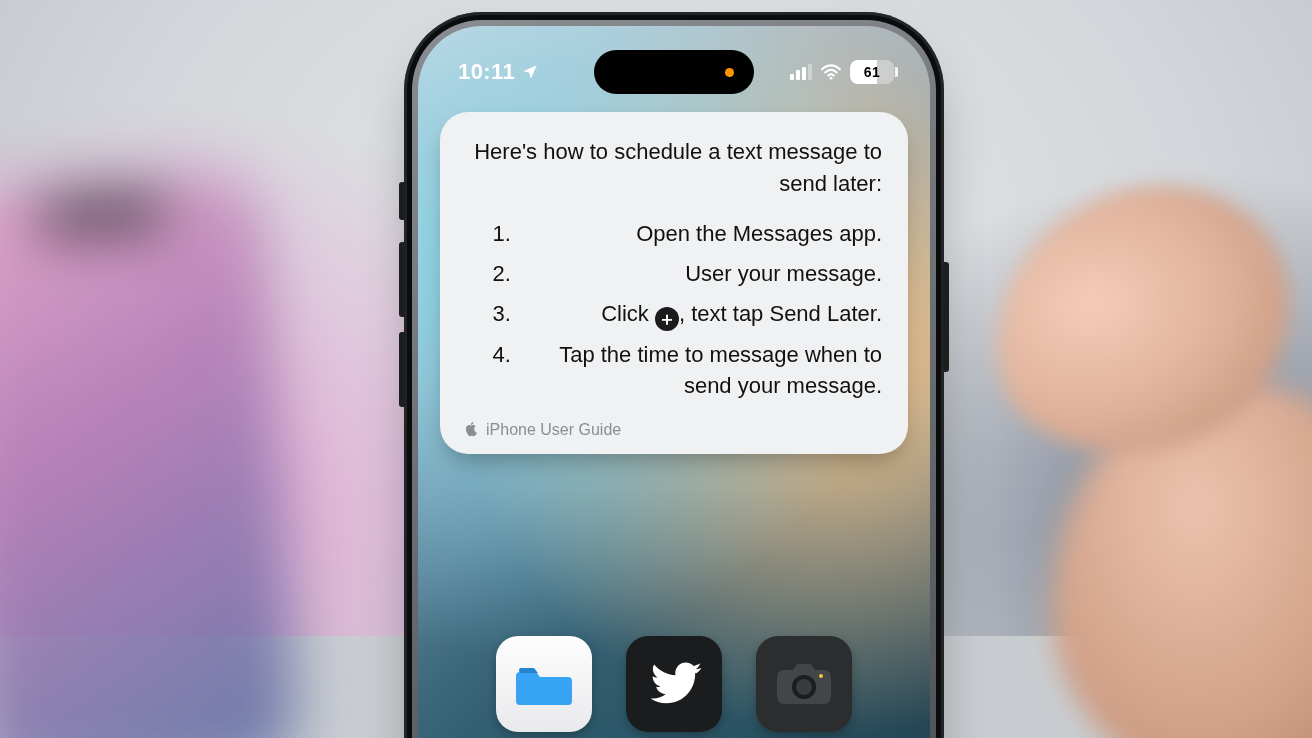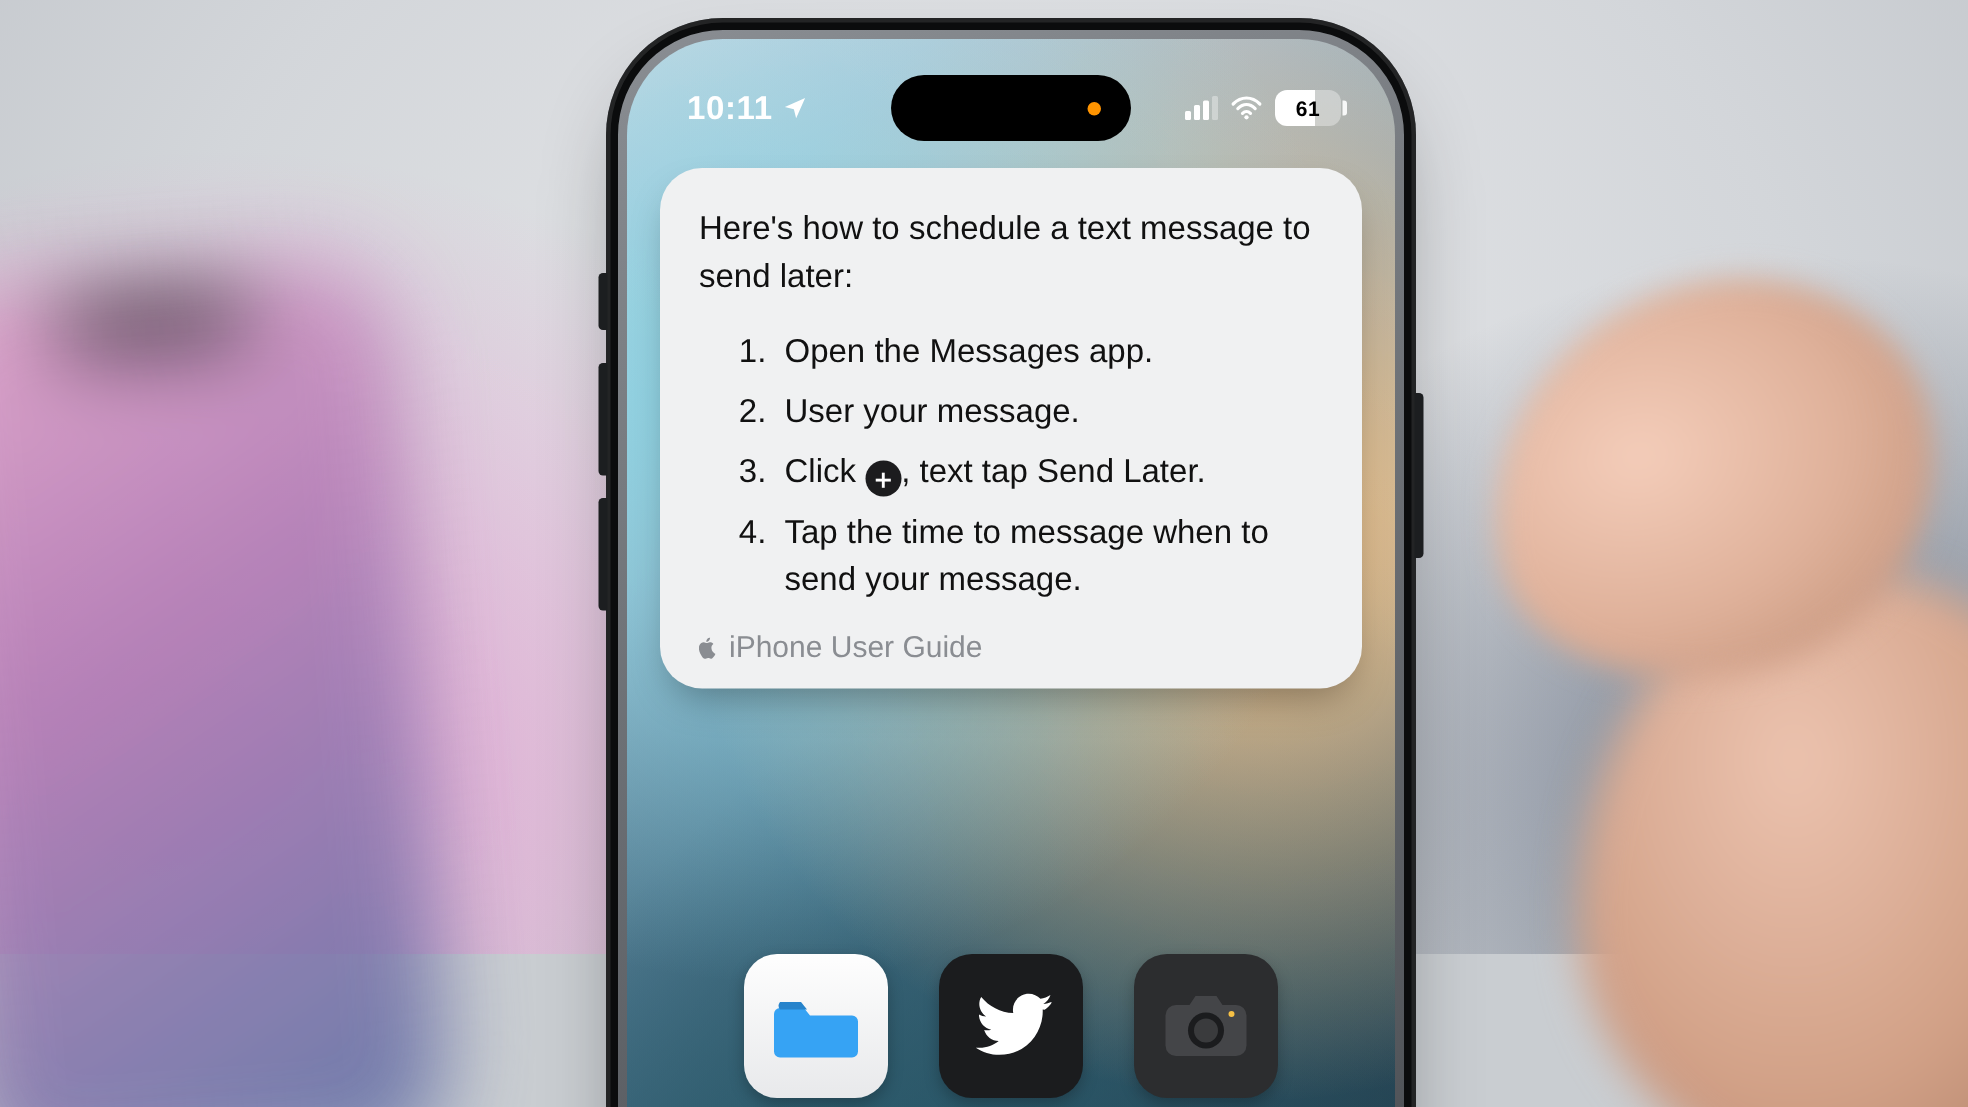--- a/index.html
+++ b/index.html
@@ -15,20 +15,21 @@
   
   .scene {
     position: relative;
     width: 1312px;
     height: 636px;
     background:
       radial-gradient(ellipse 700px 600px at 150px 520px, rgba(236,120,200,0.55), rgba(236,120,200,0) 70%),
       radial-gradient(ellipse 600px 500px at 1200px 520px, rgba(30,45,70,0.5), rgba(30,45,70,0) 70%),
       radial-gradient(ellipse 900px 700px at 656px 250px, #e8e9eb 0%, #d3d6da 60%, #bfc3c8 100%);
     filter: saturate(1.05);
+    text-align: right;
   }
 
   
   .bg-phone-left {
     position: absolute;
     left: -40px;
     top: 180px;
     width: 320px;
     height: 600px;
     border-radius: 60px;
@@ -212,21 +213,21 @@
     color:#fff;
     align-items:center;
     justify-content:center;
     font-size:18px;
     font-weight:700;
     line-height:1;
   }
   .card-source {
     margin-top:12px;
     color:#8a8d92;
-    font-size:20px;
+    font-size:16px;
     display:flex;
     align-items:center;
     gap:6px;
   }
   .app-icons {
     position:absolute;
     top:610px;
     left:0; right:0;
     display:flex;
     justify-content:center;

